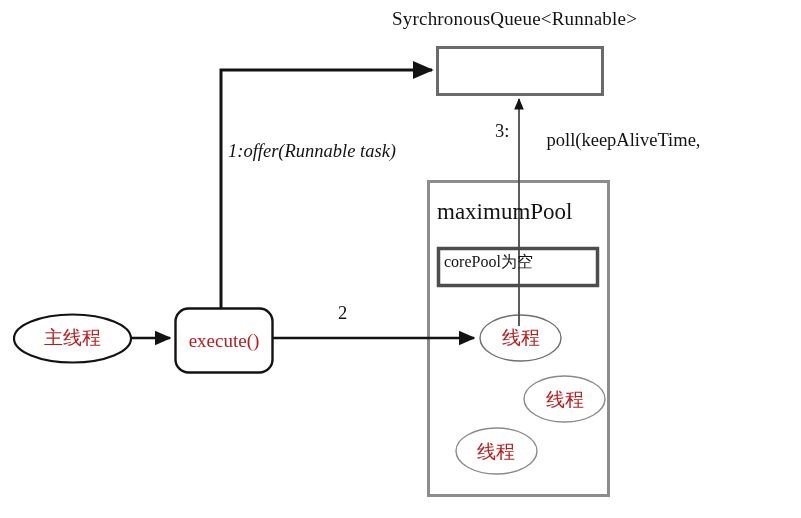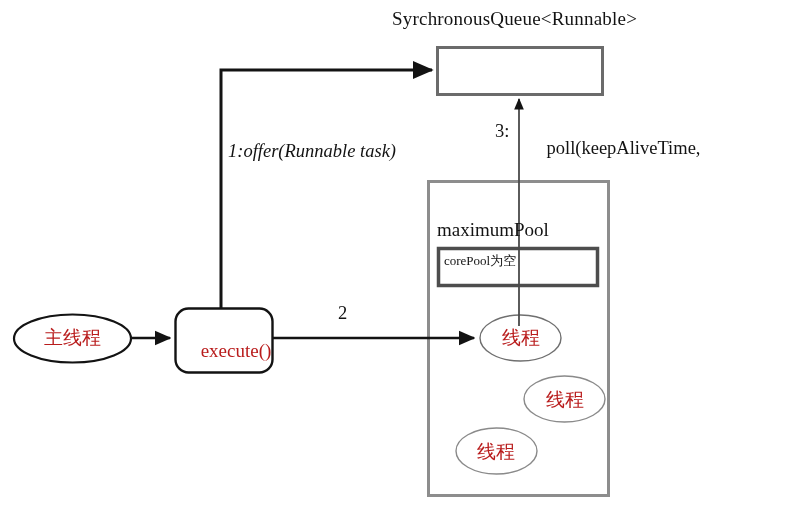--- a/index.html
+++ b/index.html
@@ -44,60 +44,58 @@
     font-size: 18.5px;
     font-style: italic;
   }
   .poll-index {
     left: 495px;
     top: 121px;
     font-size: 18.5px;
   }
   .poll-label {
     left: 528px;
-    top: 116px;
+    top: 108px;
     font-size: 18.5px;
   }
   .poll-label .line2 {
     display: block;
     margin-top: 9px;
   }
   .two-label {
     left: 338px;
     top: 303px;
     font-size: 18.5px;
   }
   .maxpool-label {
     left: 437px;
     top: 198px;
-    font-size: 19px;
-    margin-top: 21px;
+    font-size: 23px;
   }
   .corepool-label {
     left: 444px;
     top: 253px;
-    font-size: 13px;
+    font-size: 16px;
   }
   .node-text {
     position: absolute;
     text-align: center;
     font-size: 19px;
     color: #b91c1c;
     white-space: pre;
   }
   .main-thread-text {
     left: 14px;
     top: 325px;
     width: 117px;
   }
   .execute-text {
     left: 175px;
-    top: 340px;
+    top: 330px;
     width: 98px;
-    margin-left: 12px;
   }
   .thread1-text { left: 481px; top: 325px; width: 80px; }
   .thread2-text { left: 525px; top: 387px; width: 80px; }
   .thread3-text { left: 456px; top: 439px; width: 80px; }
 </style>
 </head>
 <body>
 
 <div id="canvas">
 

